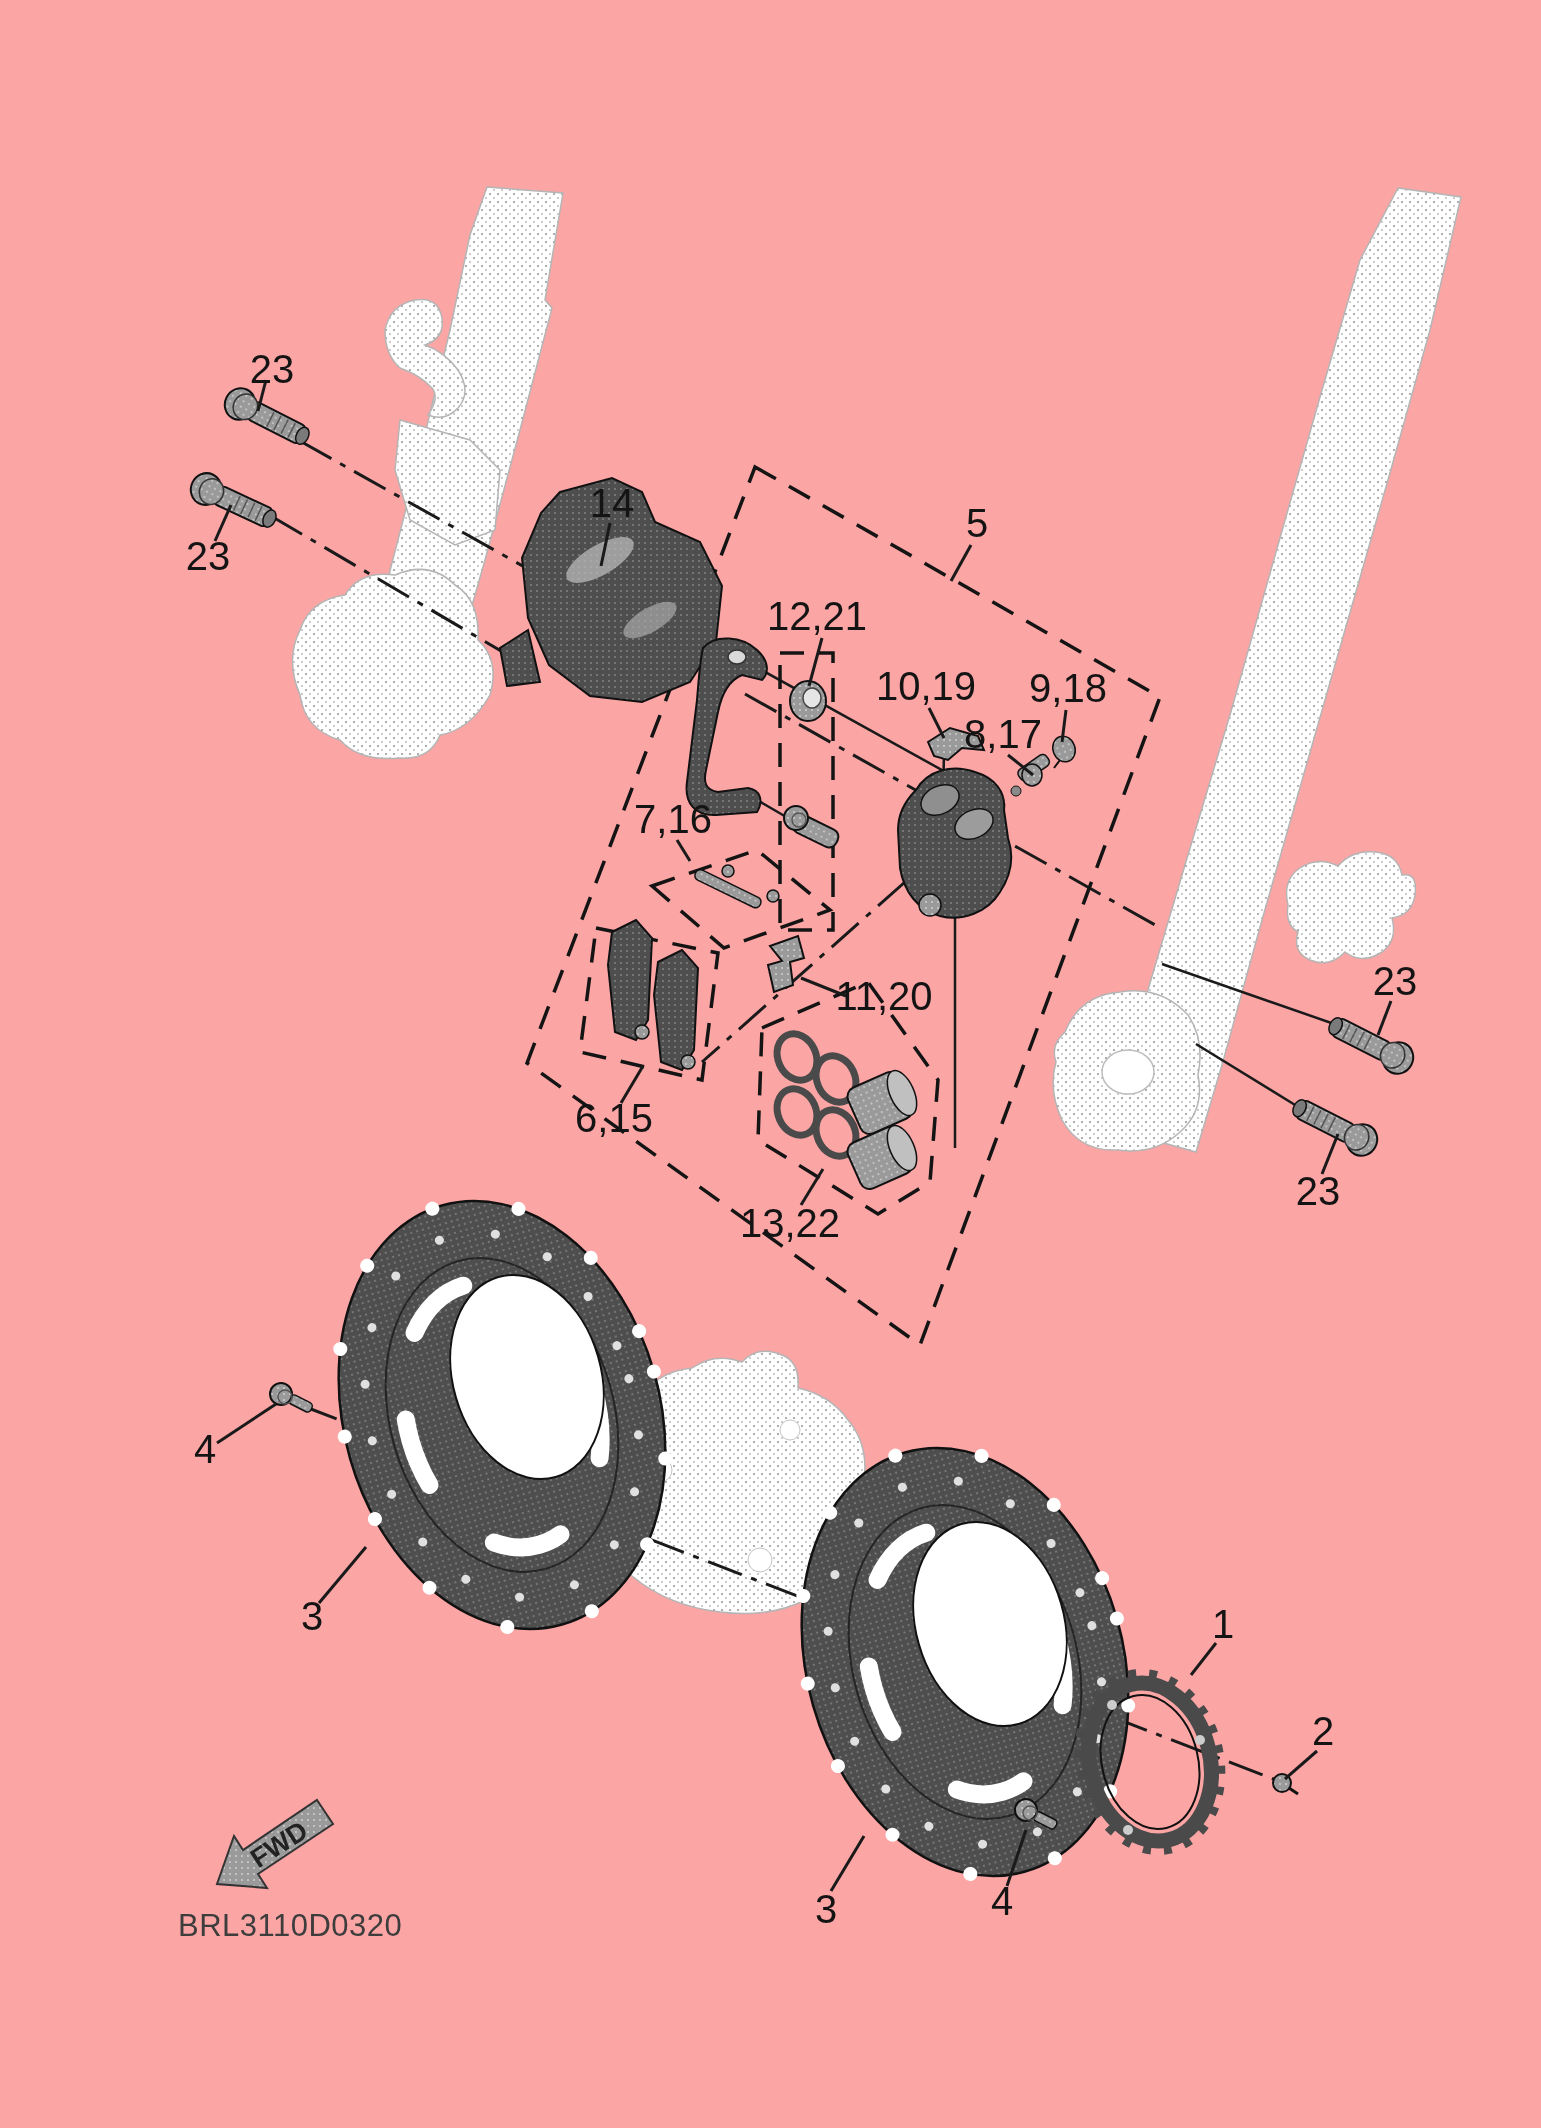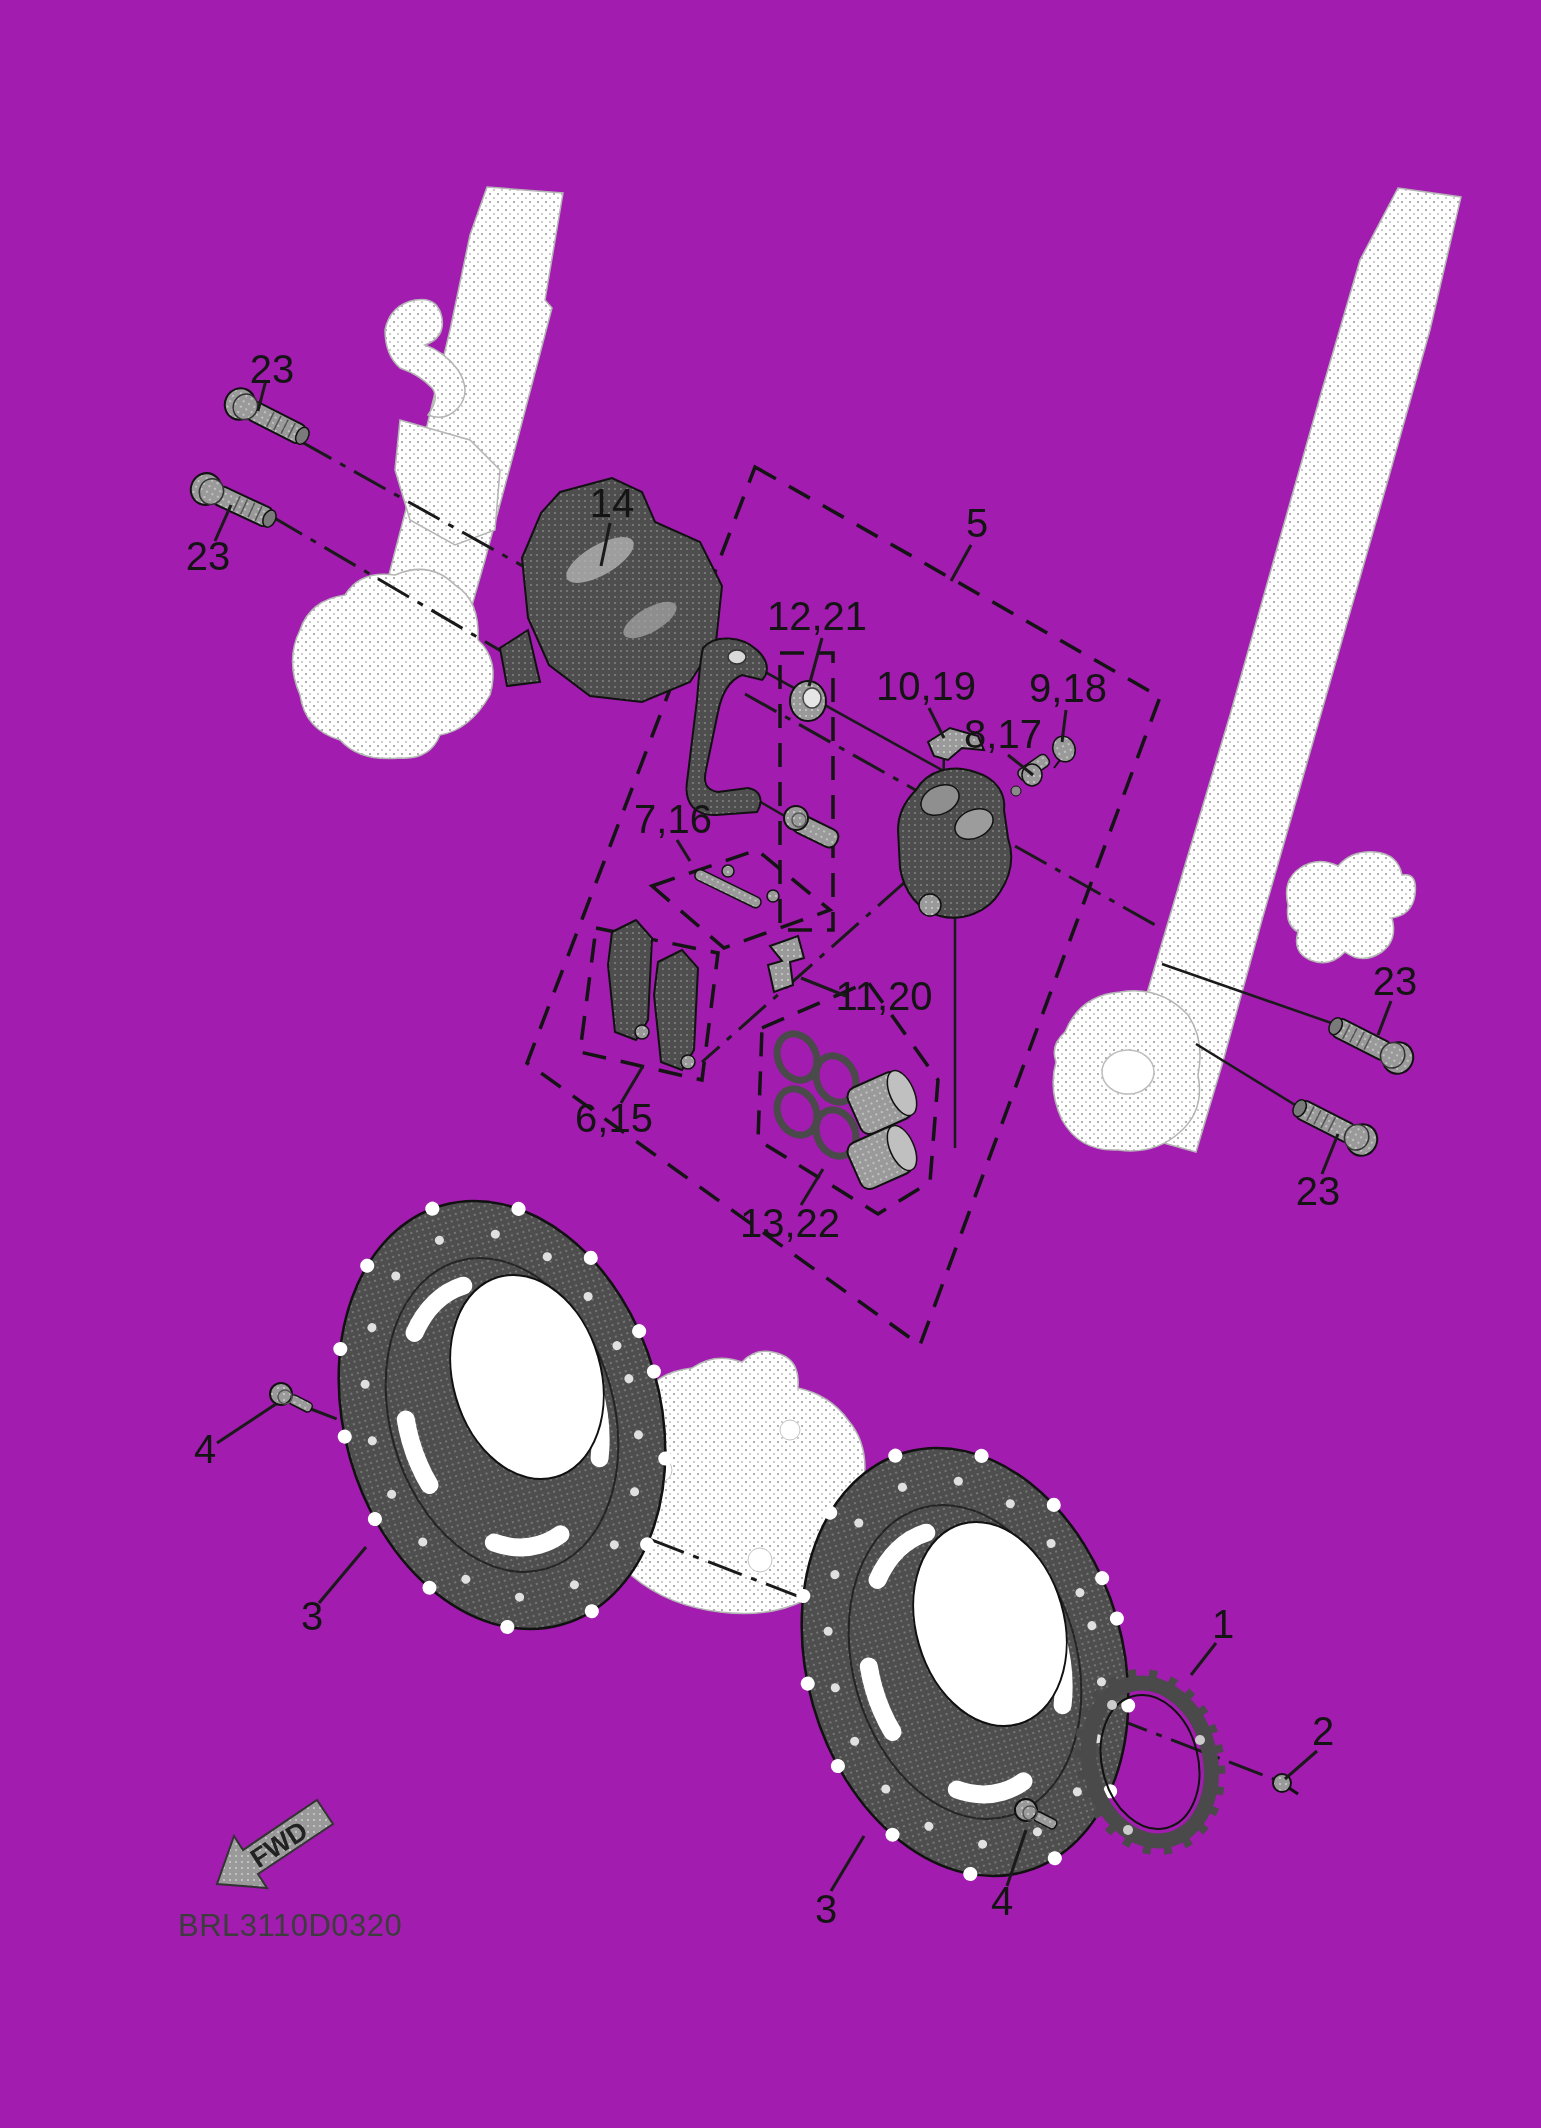--- a/index.html
+++ b/index.html
@@ -1,16 +1,16 @@
 <!DOCTYPE html>
 <html><head>
 <meta charset="utf-8">
 <style>
   html,body{margin:0;padding:0;background:#ffffff;}
-  .stage{position:relative;width:1541px;height:2128px;background:#a21caf;overflow:hidden;
+  .stage{position:relative;width:1541px;height:2128px;background:#fca5a5;overflow:hidden;
          font-family:"Liberation Sans", sans-serif;}
   svg{position:absolute;inset:0;}
   .callout{font-family:"Liberation Sans", sans-serif;font-size:40px;fill:#141414;}
   .code{font-family:"Liberation Sans", sans-serif;font-size:31px;fill:#3d3d3d;letter-spacing:.5px;}
   .fwd{font-family:"Liberation Sans", sans-serif;font-size:27px;font-weight:bold;fill:#222;}
   .leader{stroke:#1a1a1a;stroke-width:3;fill:none;}
   .chain{stroke:#1a1a1a;stroke-width:3;fill:none;stroke-dasharray:36 10 6 10;}
   .thin{stroke:#1a1a1a;stroke-width:2.5;fill:none;}
   .kitbox{stroke:#141414;stroke-width:3.5;fill:none;stroke-dasharray:24 15;}
   .ghost{fill:url(#dotsLight);stroke:#b5b5b5;stroke-width:1.5;}

